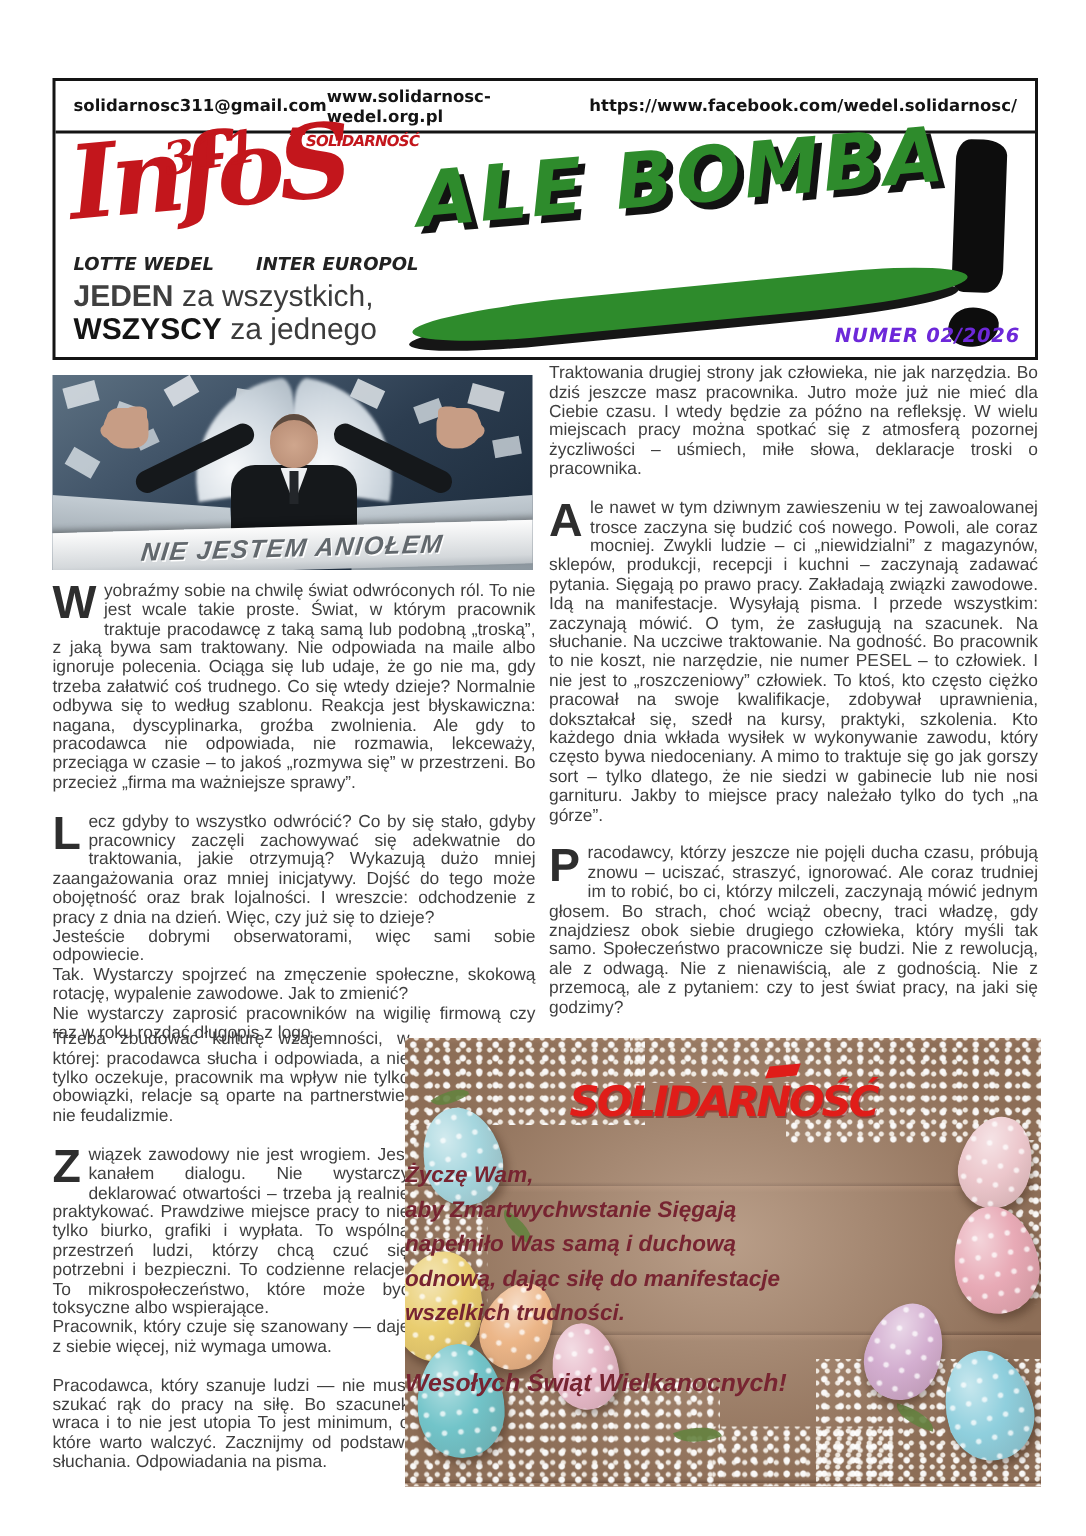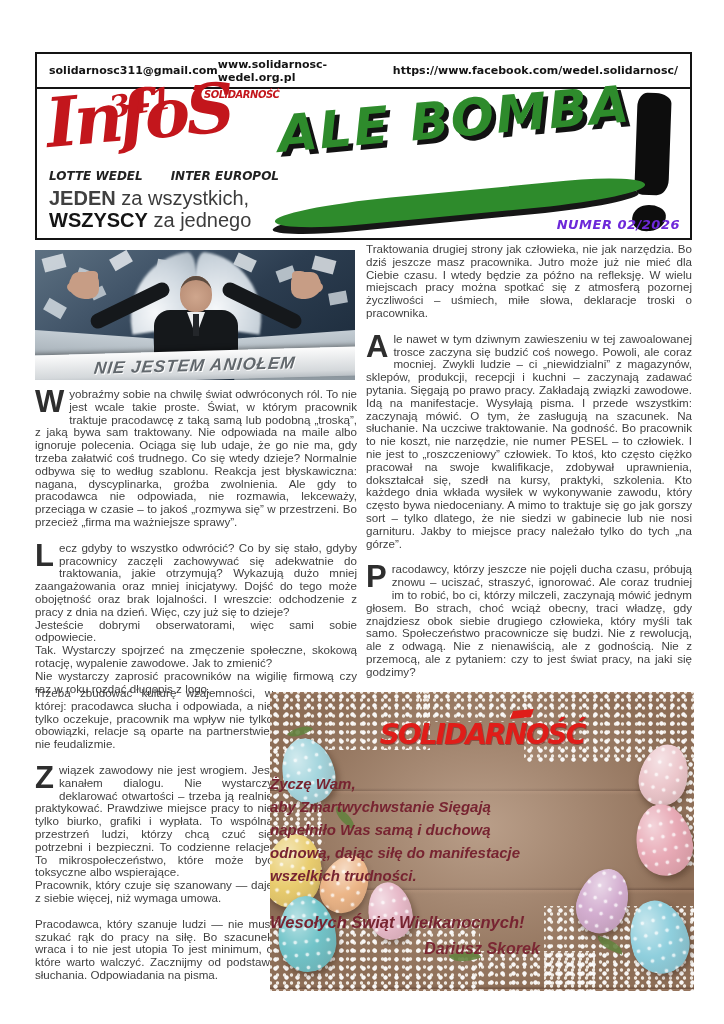--- a/index.html
+++ b/index.html
@@ -289,16 +289,15 @@
     <div class="sol-flag"></div>
     <div class="sol-logo">SOLIDARNOŚĆ</div>
     <div class="greet">
       <div>Życzę Wam,</div>
       <div>aby Zmartwychwstanie Sięgają</div>
       <div>napełniło Was samą i duchową</div>
       <div>odnową, dając siłę do manifestacje</div>
       <div>wszelkich trudności.</div>
     </div>
     <div class="wishes">Wesołych Świąt Wielkanocnych!</div>
-    <div class="signature">Dariusz Skorek</div>
   </div>
 
 </div>
 
 </body></html>

